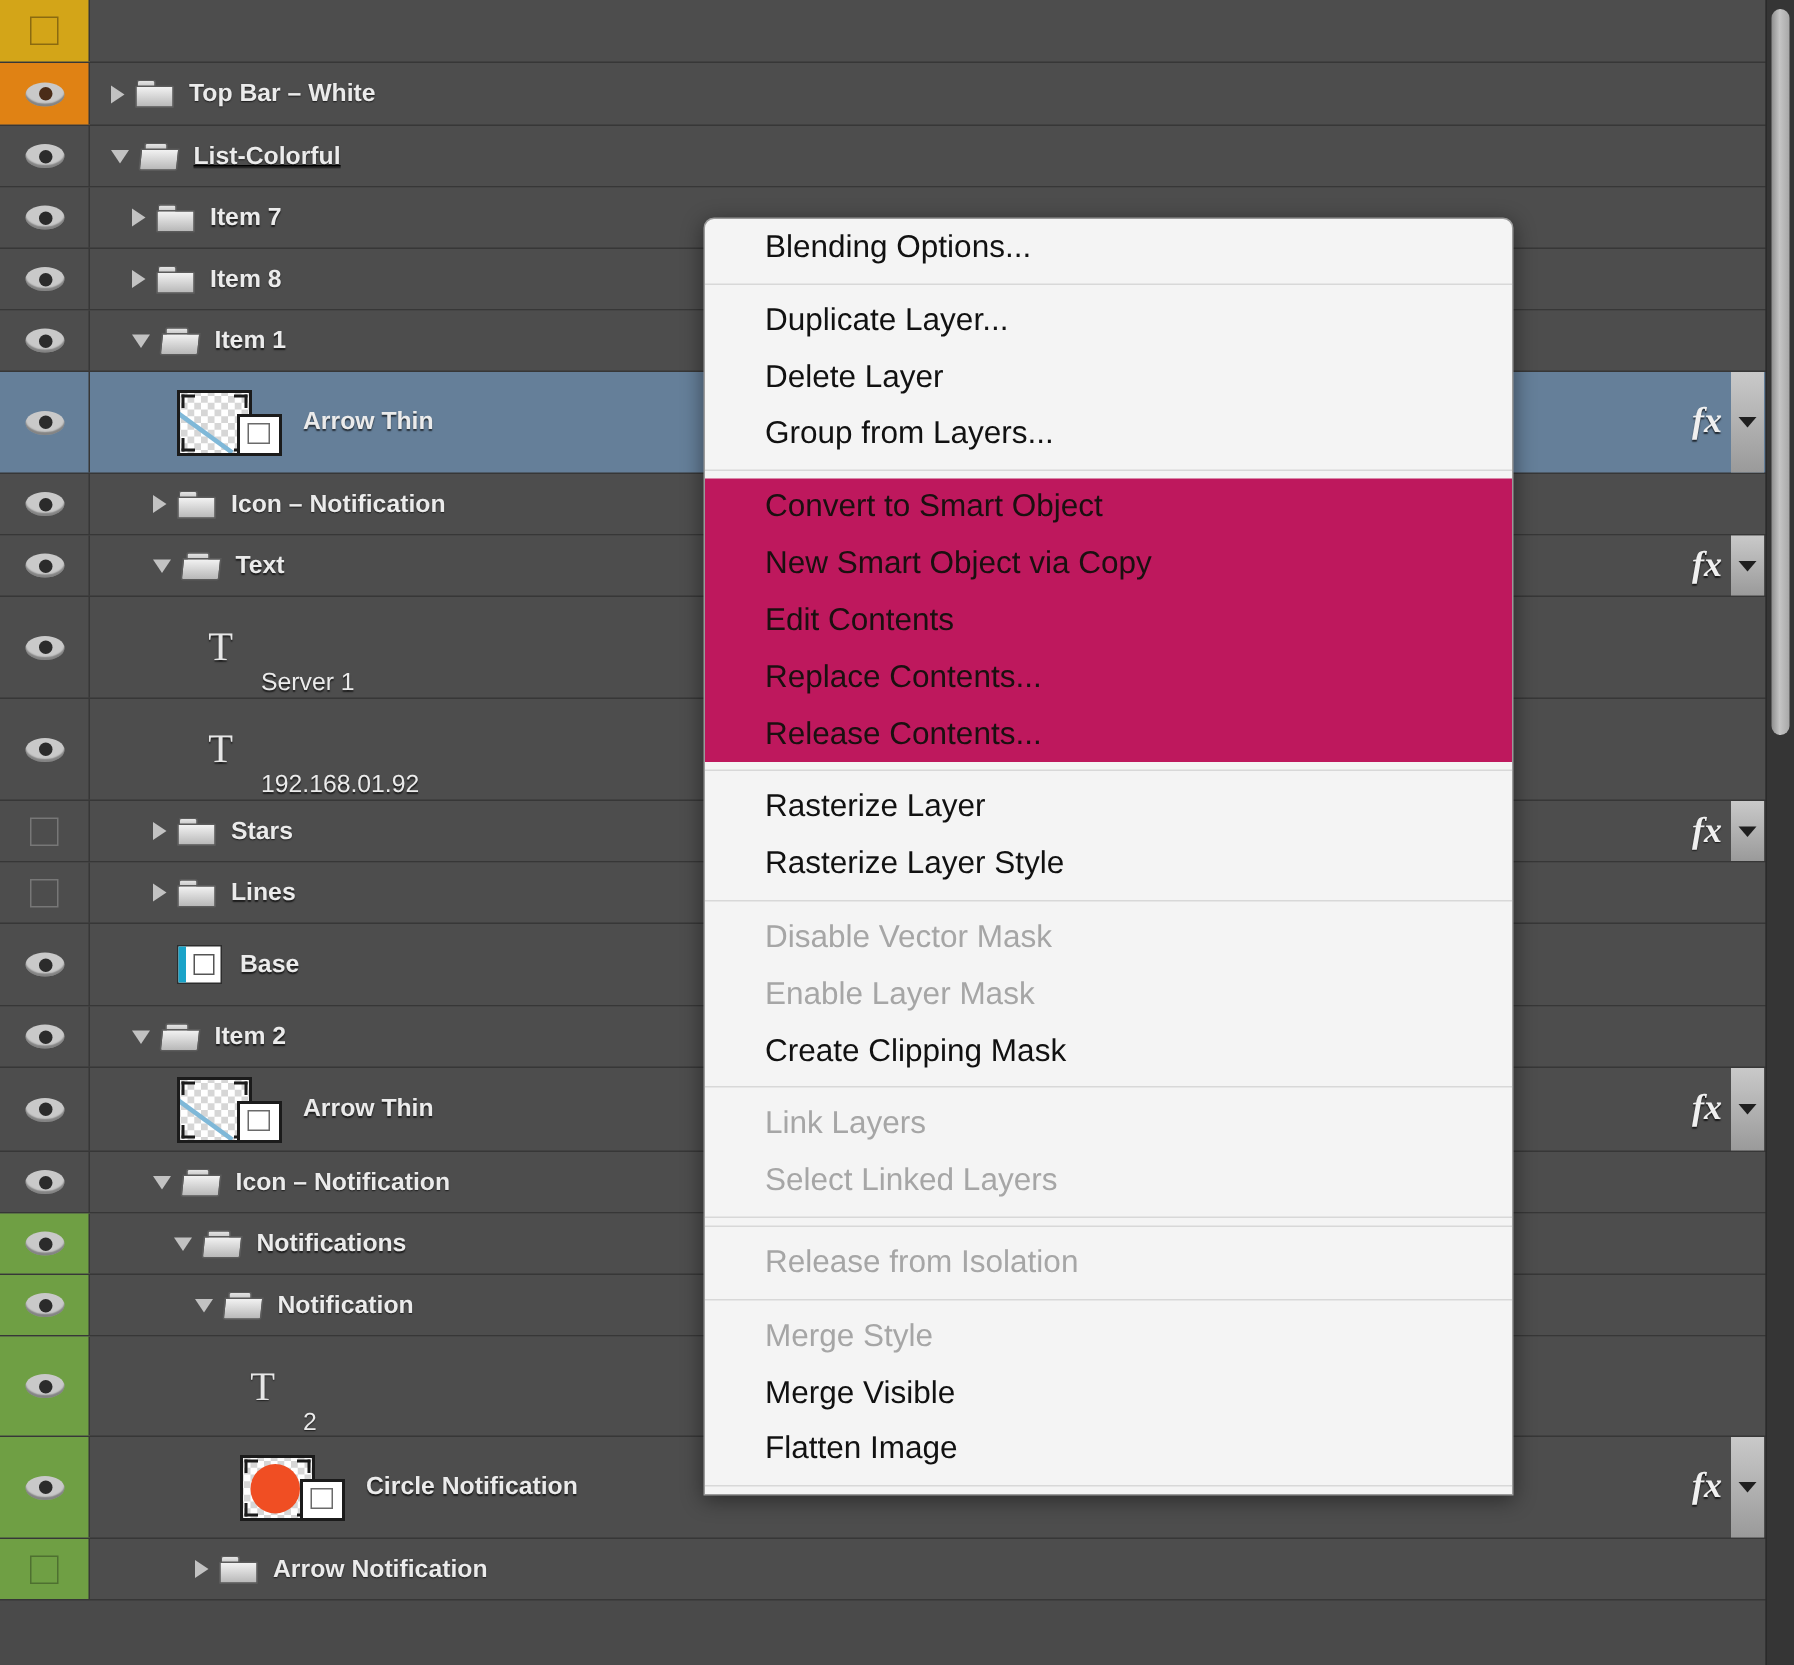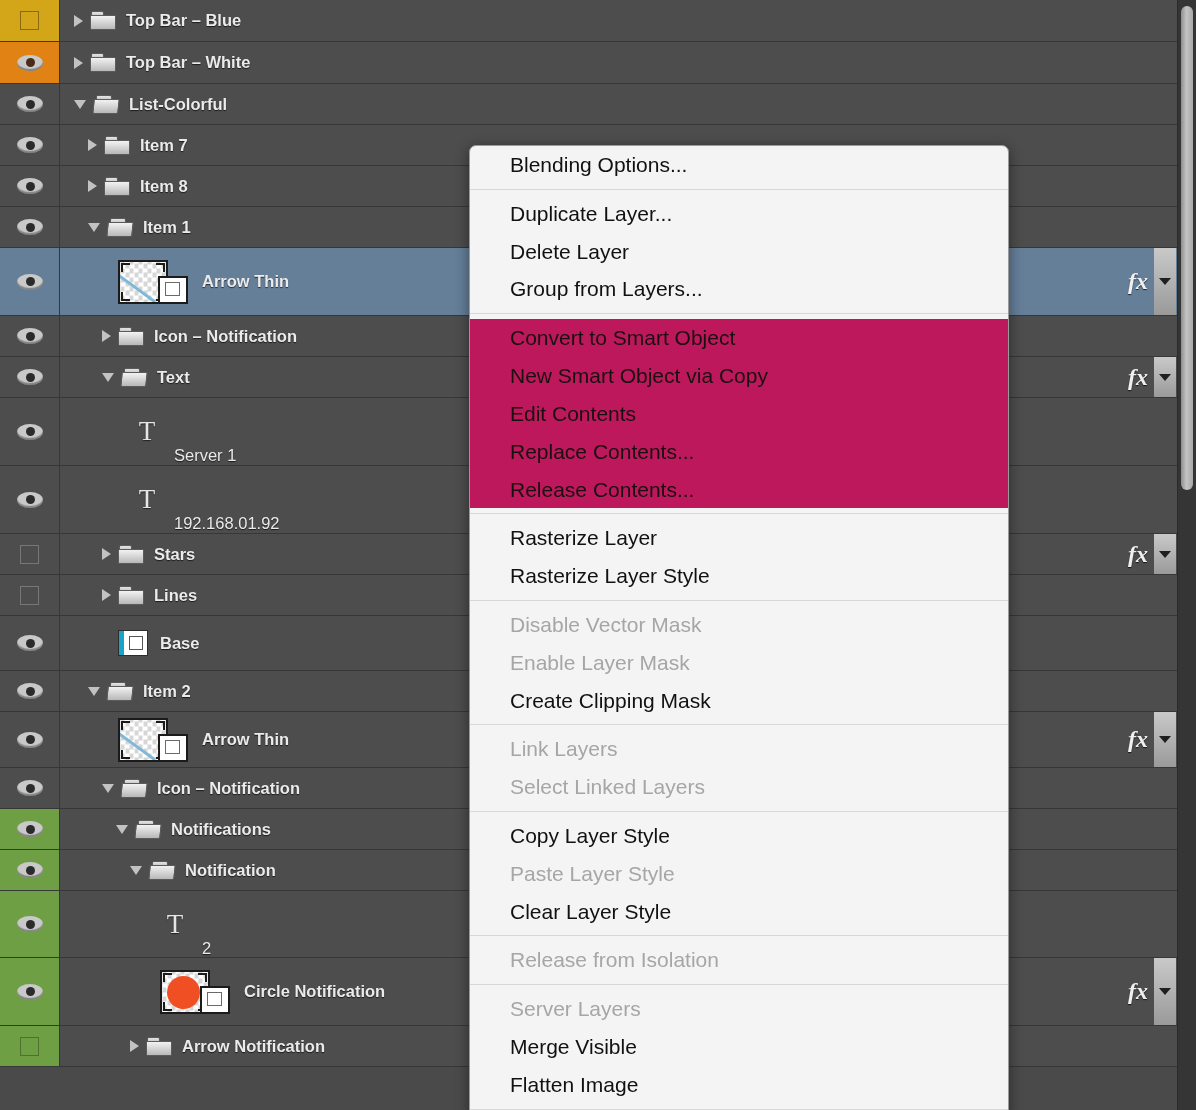--- a/index.html
+++ b/index.html
@@ -325,49 +325,41 @@
   .menu-group.highlight .menu-item { color: #1a1010; }
 </style>
 </head>
 <body>
 
 <div id="layers-panel">
     <div class="layer-row" style="height: 42px;">
       <div class="vis-cell swatch-gold">
         <div class="vis-empty"></div>
       </div>
+      <div class="fx-cell"></div>
+    </div>
+    <div class="layer-row" style="height: 42px;">
+      <div class="vis-cell swatch-orange">
+        <div class="eye dark"></div>
+      </div>
       <div class="name-cell" style="padding-left: 14px;">
         <div class="tri right"></div>
         <div class="folder">
           <div class="tab"></div>
           <div class="body"></div>
         </div>
-        <span class="layer-name">Top Bar – Blue</span>
-      </div>
-      <div class="fx-cell"></div>
-    </div>
-    <div class="layer-row" style="height: 42px;">
-      <div class="vis-cell swatch-orange">
-        <div class="eye dark"></div>
-      </div>
-      <div class="name-cell" style="padding-left: 14px;">
-        <div class="tri right"></div>
-        <div class="folder">
-          <div class="tab"></div>
-          <div class="body"></div>
-        </div>
         <span class="layer-name">Top Bar – White</span>
       </div>
       <div class="fx-cell"></div>
     </div>
     <div class="layer-row" style="height: 41px;">
       <div class="vis-cell">
         <div class="eye"></div>
       </div>
-      <div class="name-cell" style="padding-left: 14px;">
+      <div class="name-cell" style="padding-left: 14px; text-decoration: underline;">
         <div class="tri down"></div>
         <div class="folder open">
           <div class="tab"></div>
           <div class="body"></div>
         </div>
         <span class="layer-name">List-Colorful</span>
       </div>
       <div class="fx-cell"></div>
     </div>
     <div class="layer-row" style="height: 41px;">
@@ -701,29 +693,24 @@
       <div class="menu-item disabled">Disable Vector Mask</div>
       <div class="menu-item disabled">Enable Layer Mask</div>
       <div class="menu-item">Create Clipping Mask</div>
     </div>
     <div class="menu-sep"></div>
     <div class="menu-group">
       <div class="menu-item disabled">Link Layers</div>
       <div class="menu-item disabled">Select Linked Layers</div>
     </div>
     <div class="menu-sep"></div>
-    <div class="menu-group">
-      <div class="menu-item">Copy Layer Style</div>
-      <div class="menu-item disabled">Paste Layer Style</div>
-      <div class="menu-item">Clear Layer Style</div>
-    </div>
     <div class="menu-sep"></div>
     <div class="menu-group">
       <div class="menu-item disabled">Release from Isolation</div>
     </div>
     <div class="menu-sep"></div>
     <div class="menu-group">
-      <div class="menu-item disabled">Server Layers</div>
+      <div class="menu-item disabled">Merge Style</div>
       <div class="menu-item">Merge Visible</div>
       <div class="menu-item">Flatten Image</div>
     </div>
     <div class="menu-sep"></div>
   </div>
 
 </body></html>

